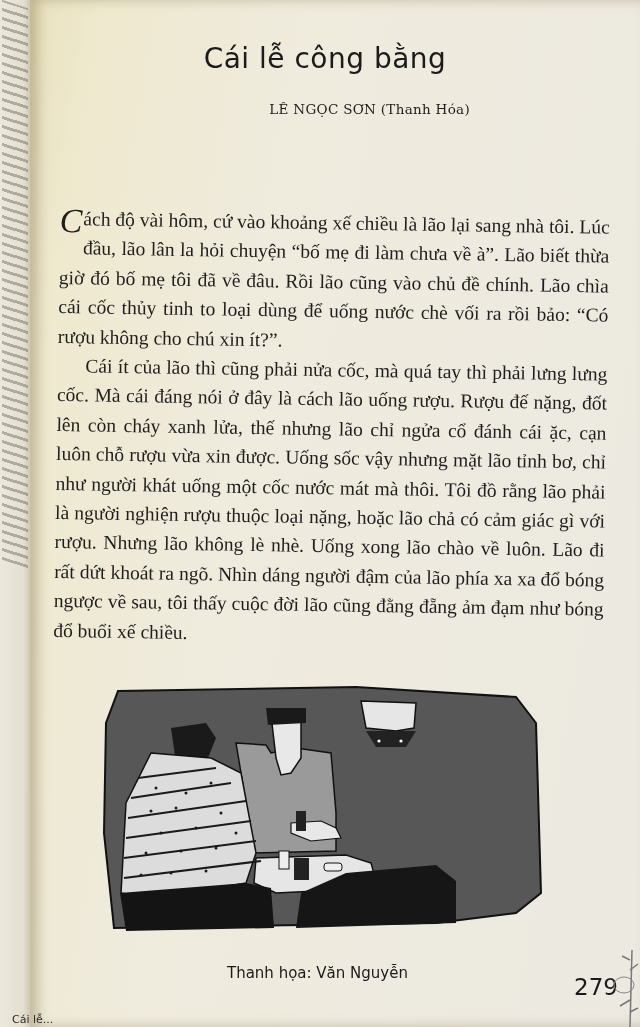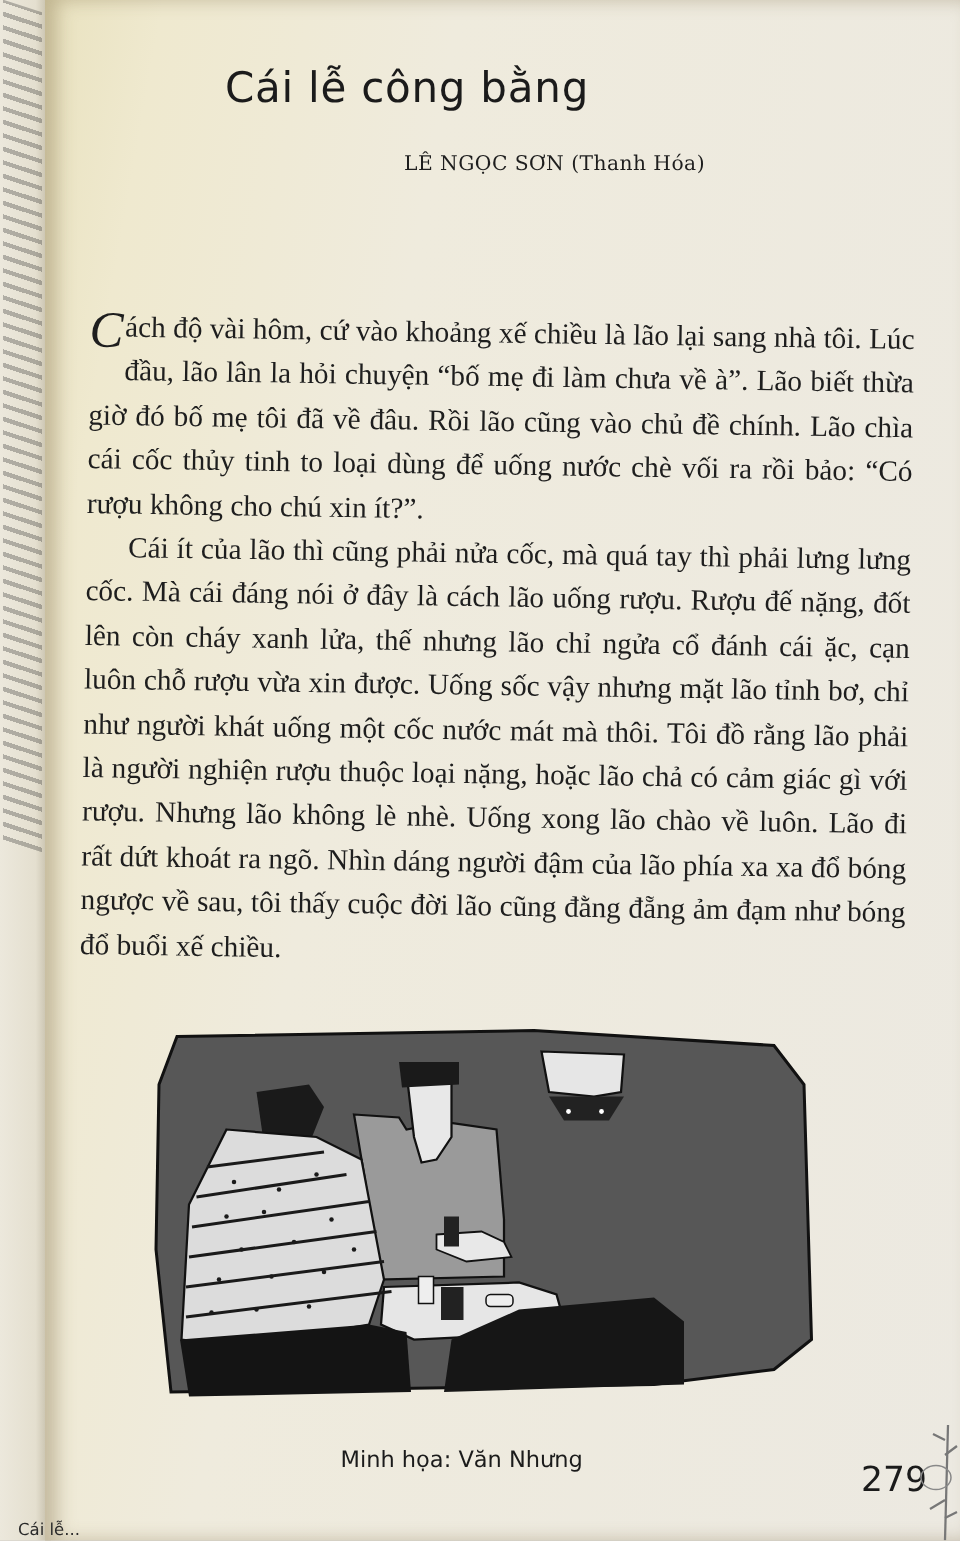--- a/index.html
+++ b/index.html
@@ -18,21 +18,21 @@
     position: absolute; left: 2px; top: 4px; width: 26px; height: 560px;
     background: repeating-linear-gradient(0deg, rgba(40,40,40,0.55) 0 3px, transparent 3px 9px);
     opacity: 0.55; transform: skewY(18deg);
   }
   .page {
     position: absolute; left: 30px; top: 0; width: 610px; height: 1027px;
     background: linear-gradient(100deg, #e9e2bf 0%, #efe9cf 10%, #efebdd 35%, #ece9e1 100%);
     box-shadow: inset 8px 0 12px rgba(120,100,60,0.35);
   }
   .title {
-    position: absolute; left: 150px; top: 42px; width: 350px; 
+    position: absolute; left: 150px; top: 42px; width: 350px; text-align: center;
     font-family: "DejaVu Sans", sans-serif; font-size: 28px; color: #1b1b1b; letter-spacing: 0.5px;
   }
   .author {
     position: absolute; left: 170px; top: 101px; width: 300px; text-align: right;
     font-family: "DejaVu Serif", serif; font-size: 13.5px; color: #1e1e1e; letter-spacing: 0.3px;
   }
   .body-text {
     position: absolute; left: 60px; top: 204px; width: 550px;
     font-family: "Liberation Serif", serif; font-size: 19.5px; line-height: 29.4px; color: #1e1e1e;
     text-align: justify; transform: rotate(0.9deg); transform-origin: left top;
@@ -114,21 +114,21 @@
     <circle cx="50" cy="170" r="1.5"></circle>
       <circle cx="85" cy="168" r="1.5"></circle>
       <circle cx="120" cy="165" r="1.5"></circle>
     <circle cx="45" cy="192" r="1.5"></circle>
       <circle cx="75" cy="190" r="1.5"></circle>
       <circle cx="110" cy="188" r="1.5"></circle>
   </g>
   <path d="M24 210 L150 200 L175 205 L178 245 L30 248 Z" fill="#141414"></path>
 </svg>
 
-<div class="caption">Minh họa: Văn Nhưng</div>
+<div class="caption">Thanh họa: Văn Nguyễn</div>
 <div class="pagenum">279</div>
 
 <svg class="sprig" viewBox="0 0 38 77" xmlns="http://www.w3.org/2000/svg">
   <path d="M30 0 L28 77" stroke="#777" stroke-width="1.5" fill="none"></path>
   <ellipse cx="22" cy="35" rx="10" ry="8" fill="none" stroke="#888"></ellipse>
   <path d="M28 10 L20 6 M28 20 L36 14 M28 50 L18 56 M28 62 L36 58" stroke="#777" stroke-width="1.5"></path>
 </svg>
 
 <div class="footer-fragment">Cái lễ...</div>
 

